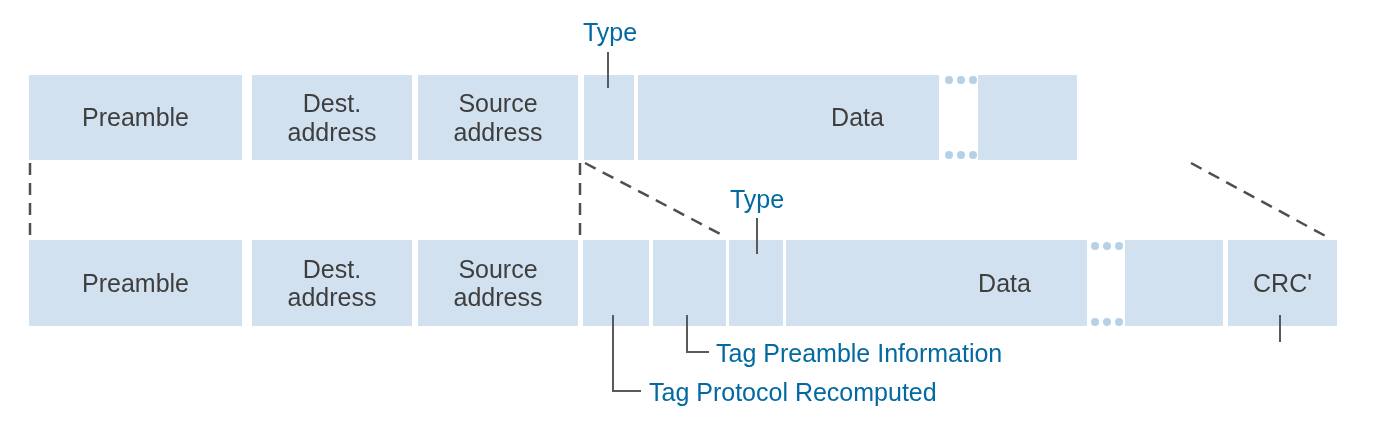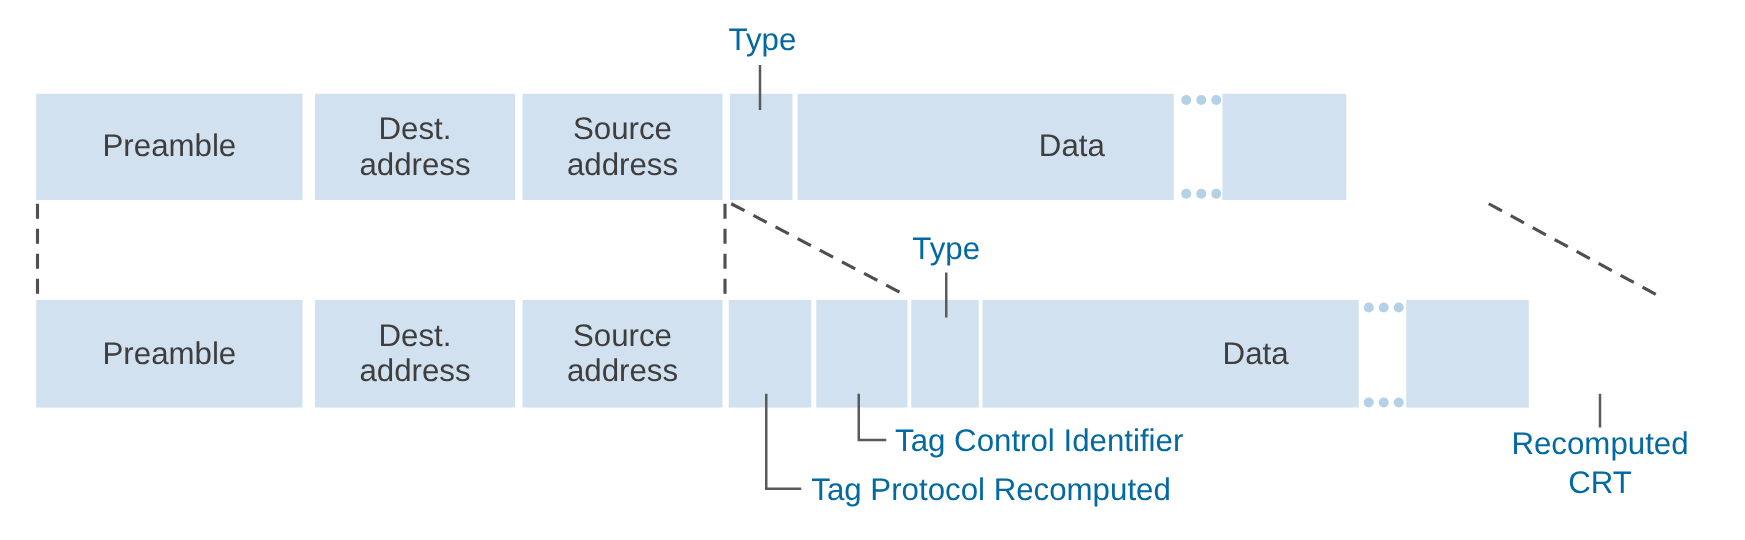--- a/index.html
+++ b/index.html
@@ -124,39 +124,38 @@
   <div class="field row-bottom b-preamble">Preamble</div>
   <div class="field row-bottom b-dest">Dest.
 address</div>
   <div class="field row-bottom b-source">Source
 address</div>
   <div class="field row-bottom b-tpi"></div>
   <div class="field row-bottom b-tci"></div>
   <div class="field row-bottom b-type"></div>
   <div class="field row-bottom b-data"></div>
   <div class="field row-bottom b-datacont"></div>
+  <div class="field row-bottom b-crc">CRC'</div>
   <div class="field row-bottom b-datalabel">Data</div>
 
   <div class="dots d-bot1">
       <span></span>
       <span></span>
       <span></span>
     </div>
   <div class="dots d-bot2">
       <span></span>
       <span></span>
       <span></span>
     </div>
 
   <div class="callout c-type-top">Type</div>
   <div class="callout c-type-bottom">Type</div>
-  <div class="callout c-tci">Tag Control Identifier</div>
+  <div class="callout c-tci">Tag Preamble Information</div>
   <div class="callout c-tpi">Tag Protocol Recomputed</div>
-  <div class="callout c-recomputed">Recomputed
-CRT</div>
 
   <svg class="overlay" width="1396" height="432" viewBox="0 0 1396 432">
 
     <path class="dash" d="M30 163 V237"></path>
     <path class="dash" d="M580 163 V237"></path>
     <path class="dash" d="M585 163 L726 237"></path>
     <path class="dash" d="M1191 163 L1331 239"></path>
 
     <path class="ptr" d="M608 52 V88"></path>
     <path class="ptr" d="M757 218 V254"></path>

